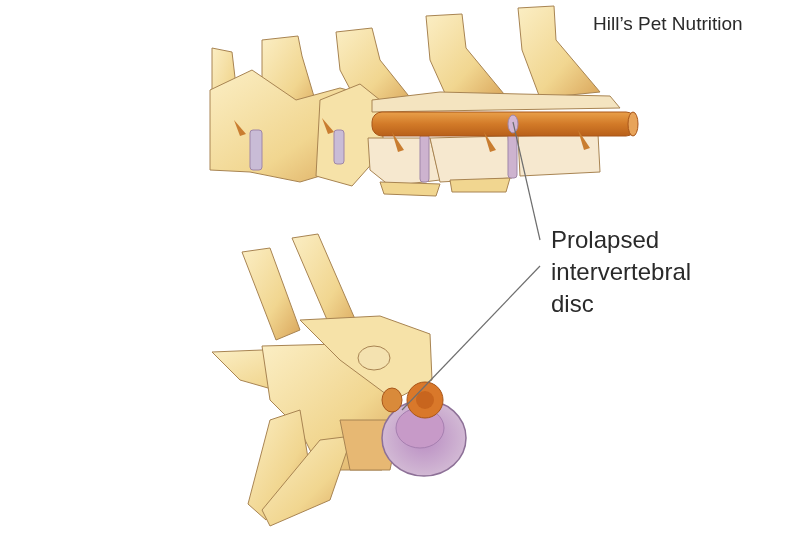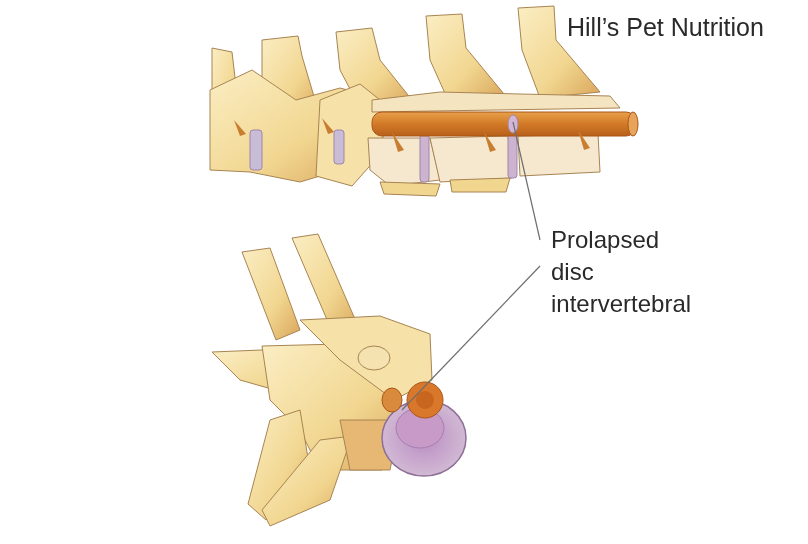--- a/index.html
+++ b/index.html
@@ -1,18 +1,18 @@
 <!DOCTYPE html>
 <html><head>
 <meta charset="utf-8">
 <style>
   html, body { margin:0; padding:0; background:#ffffff; }
   body { width:808px; height:544px; overflow:hidden; position:relative; font-family:"Liberation Sans", sans-serif; }
   .stage { position:absolute; left:0; top:0; width:808px; height:544px; }
-  .credit { position:absolute; left:567px; top:13px; font-size:25px; color:#2a2a2a; letter-spacing:0; white-space:nowrap; }
+  .credit { position:absolute; left:593px; top:13px; font-size:19px; color:#2a2a2a; letter-spacing:0; white-space:nowrap; }
   .label { position:absolute; left:551px; top:224px; font-size:24px; line-height:32px; color:#2a2a2a; }
   .label div { white-space:nowrap; }
   svg { position:absolute; left:0; top:0; }
 </style>
 </head>
 <body>
 
 <div class="stage">
   <svg width="808" height="544" viewBox="0 0 808 544">
     <defs>
@@ -87,16 +87,16 @@
     </g>
 
     <line x1="513" y1="122" x2="540" y2="240" stroke="#6e6e6e" stroke-width="1.2"></line>
     <line x1="540" y1="266" x2="402" y2="410" stroke="#6e6e6e" stroke-width="1.2"></line>
   </svg>
 
   <div class="credit">Hill’s Pet Nutrition</div>
 
   <div class="label">
     <div>Prolapsed</div>
+    <div>intervertebral</div>
     <div>disc</div>
-    <div>intervertebral</div>
   </div>
 </div>
 
 </body></html>

